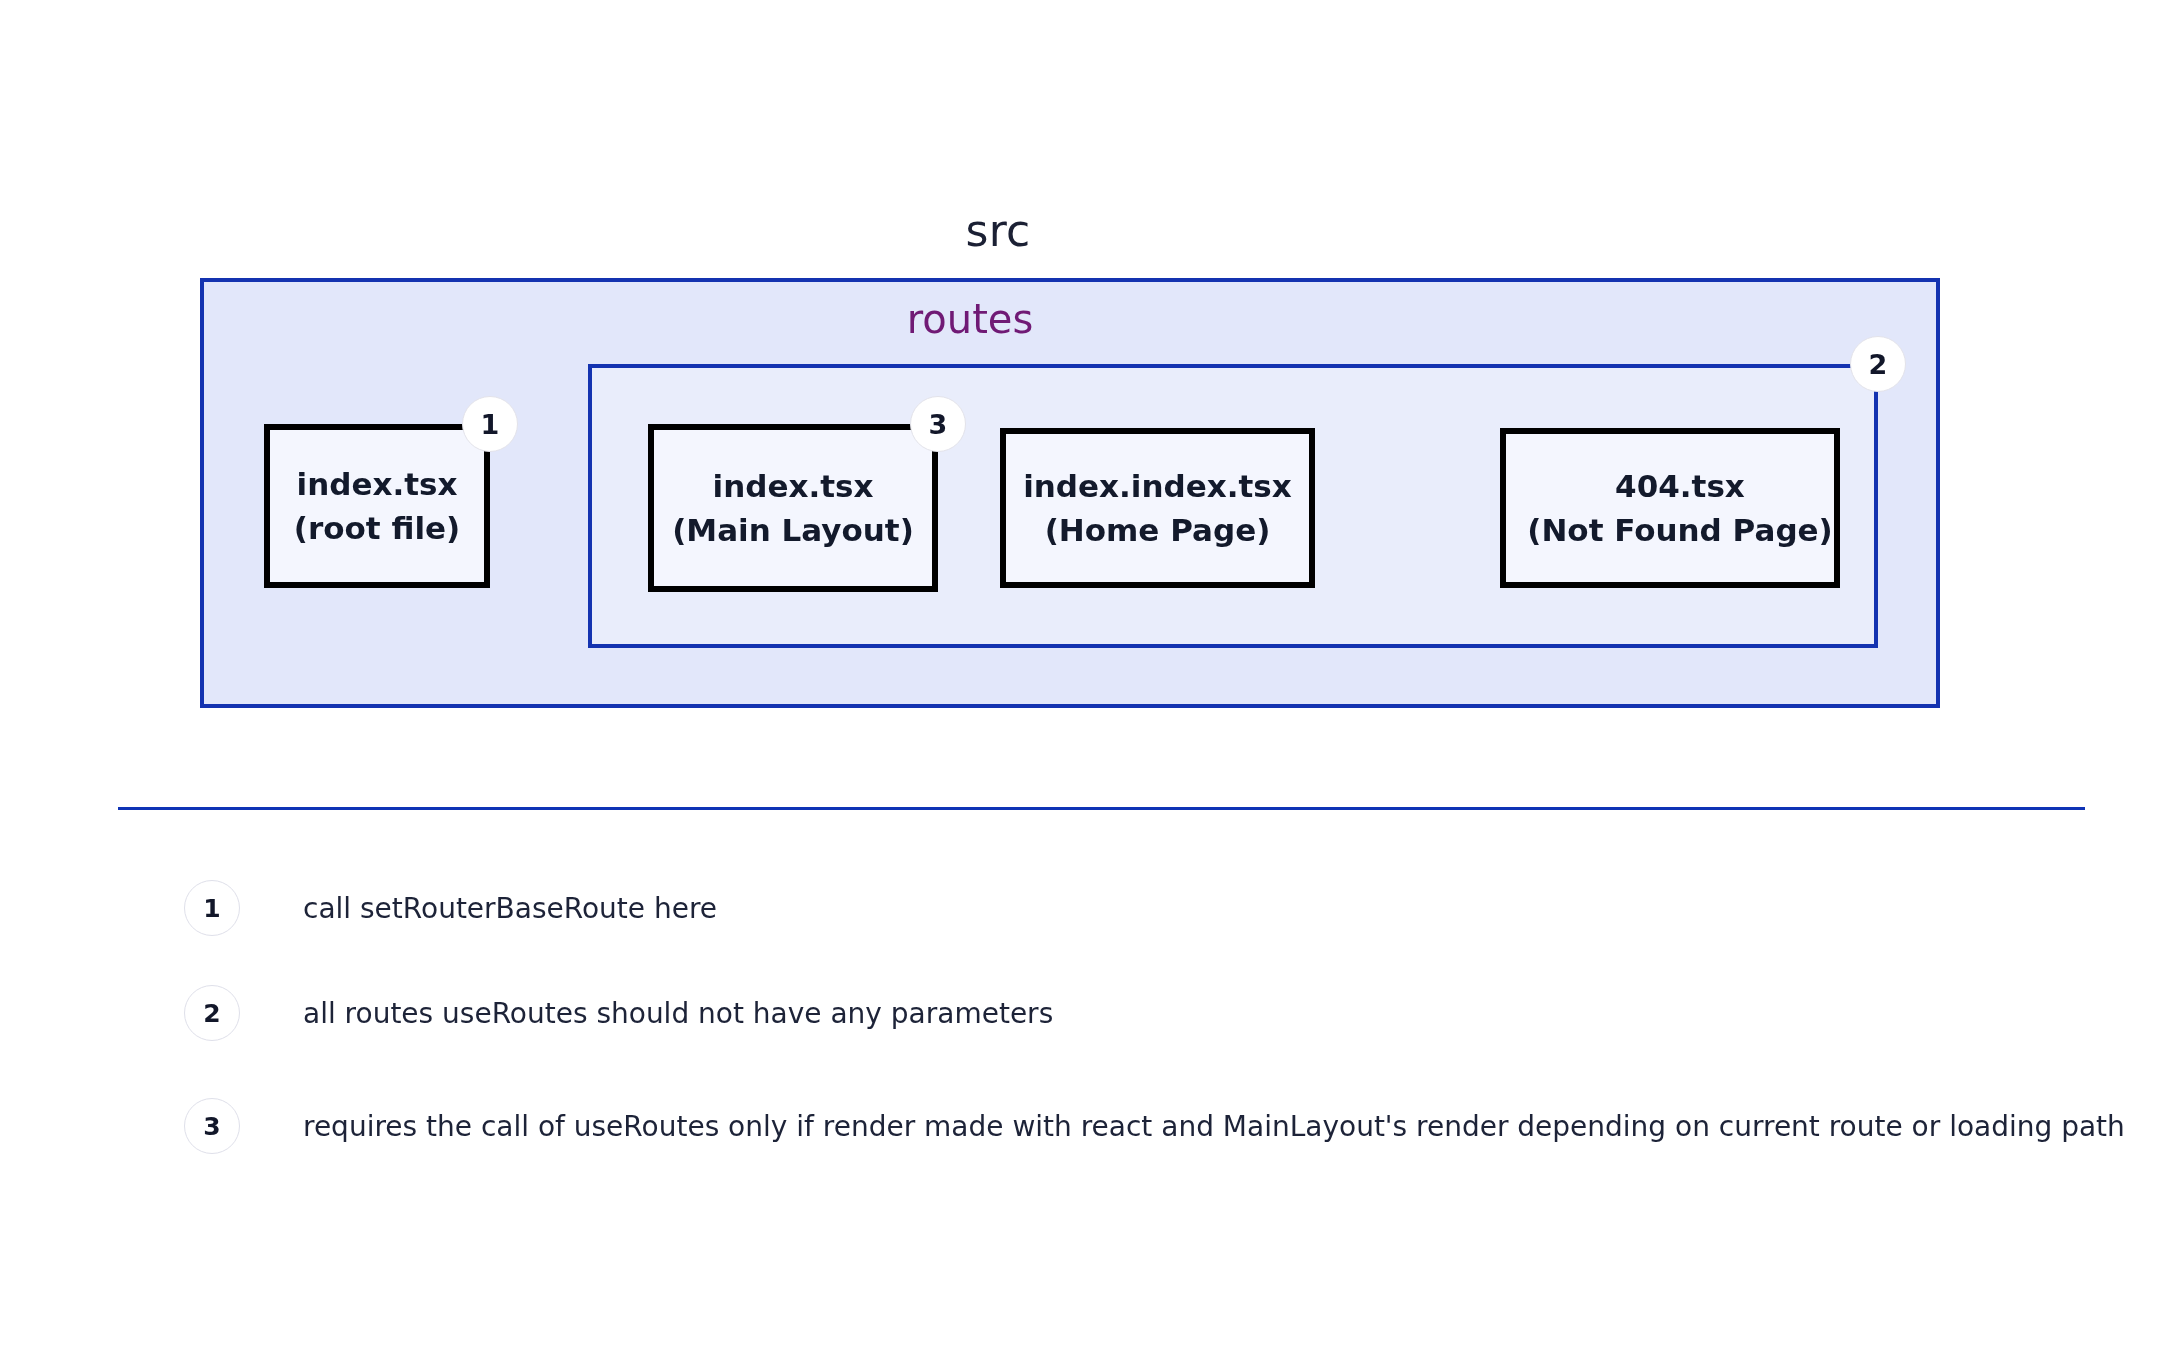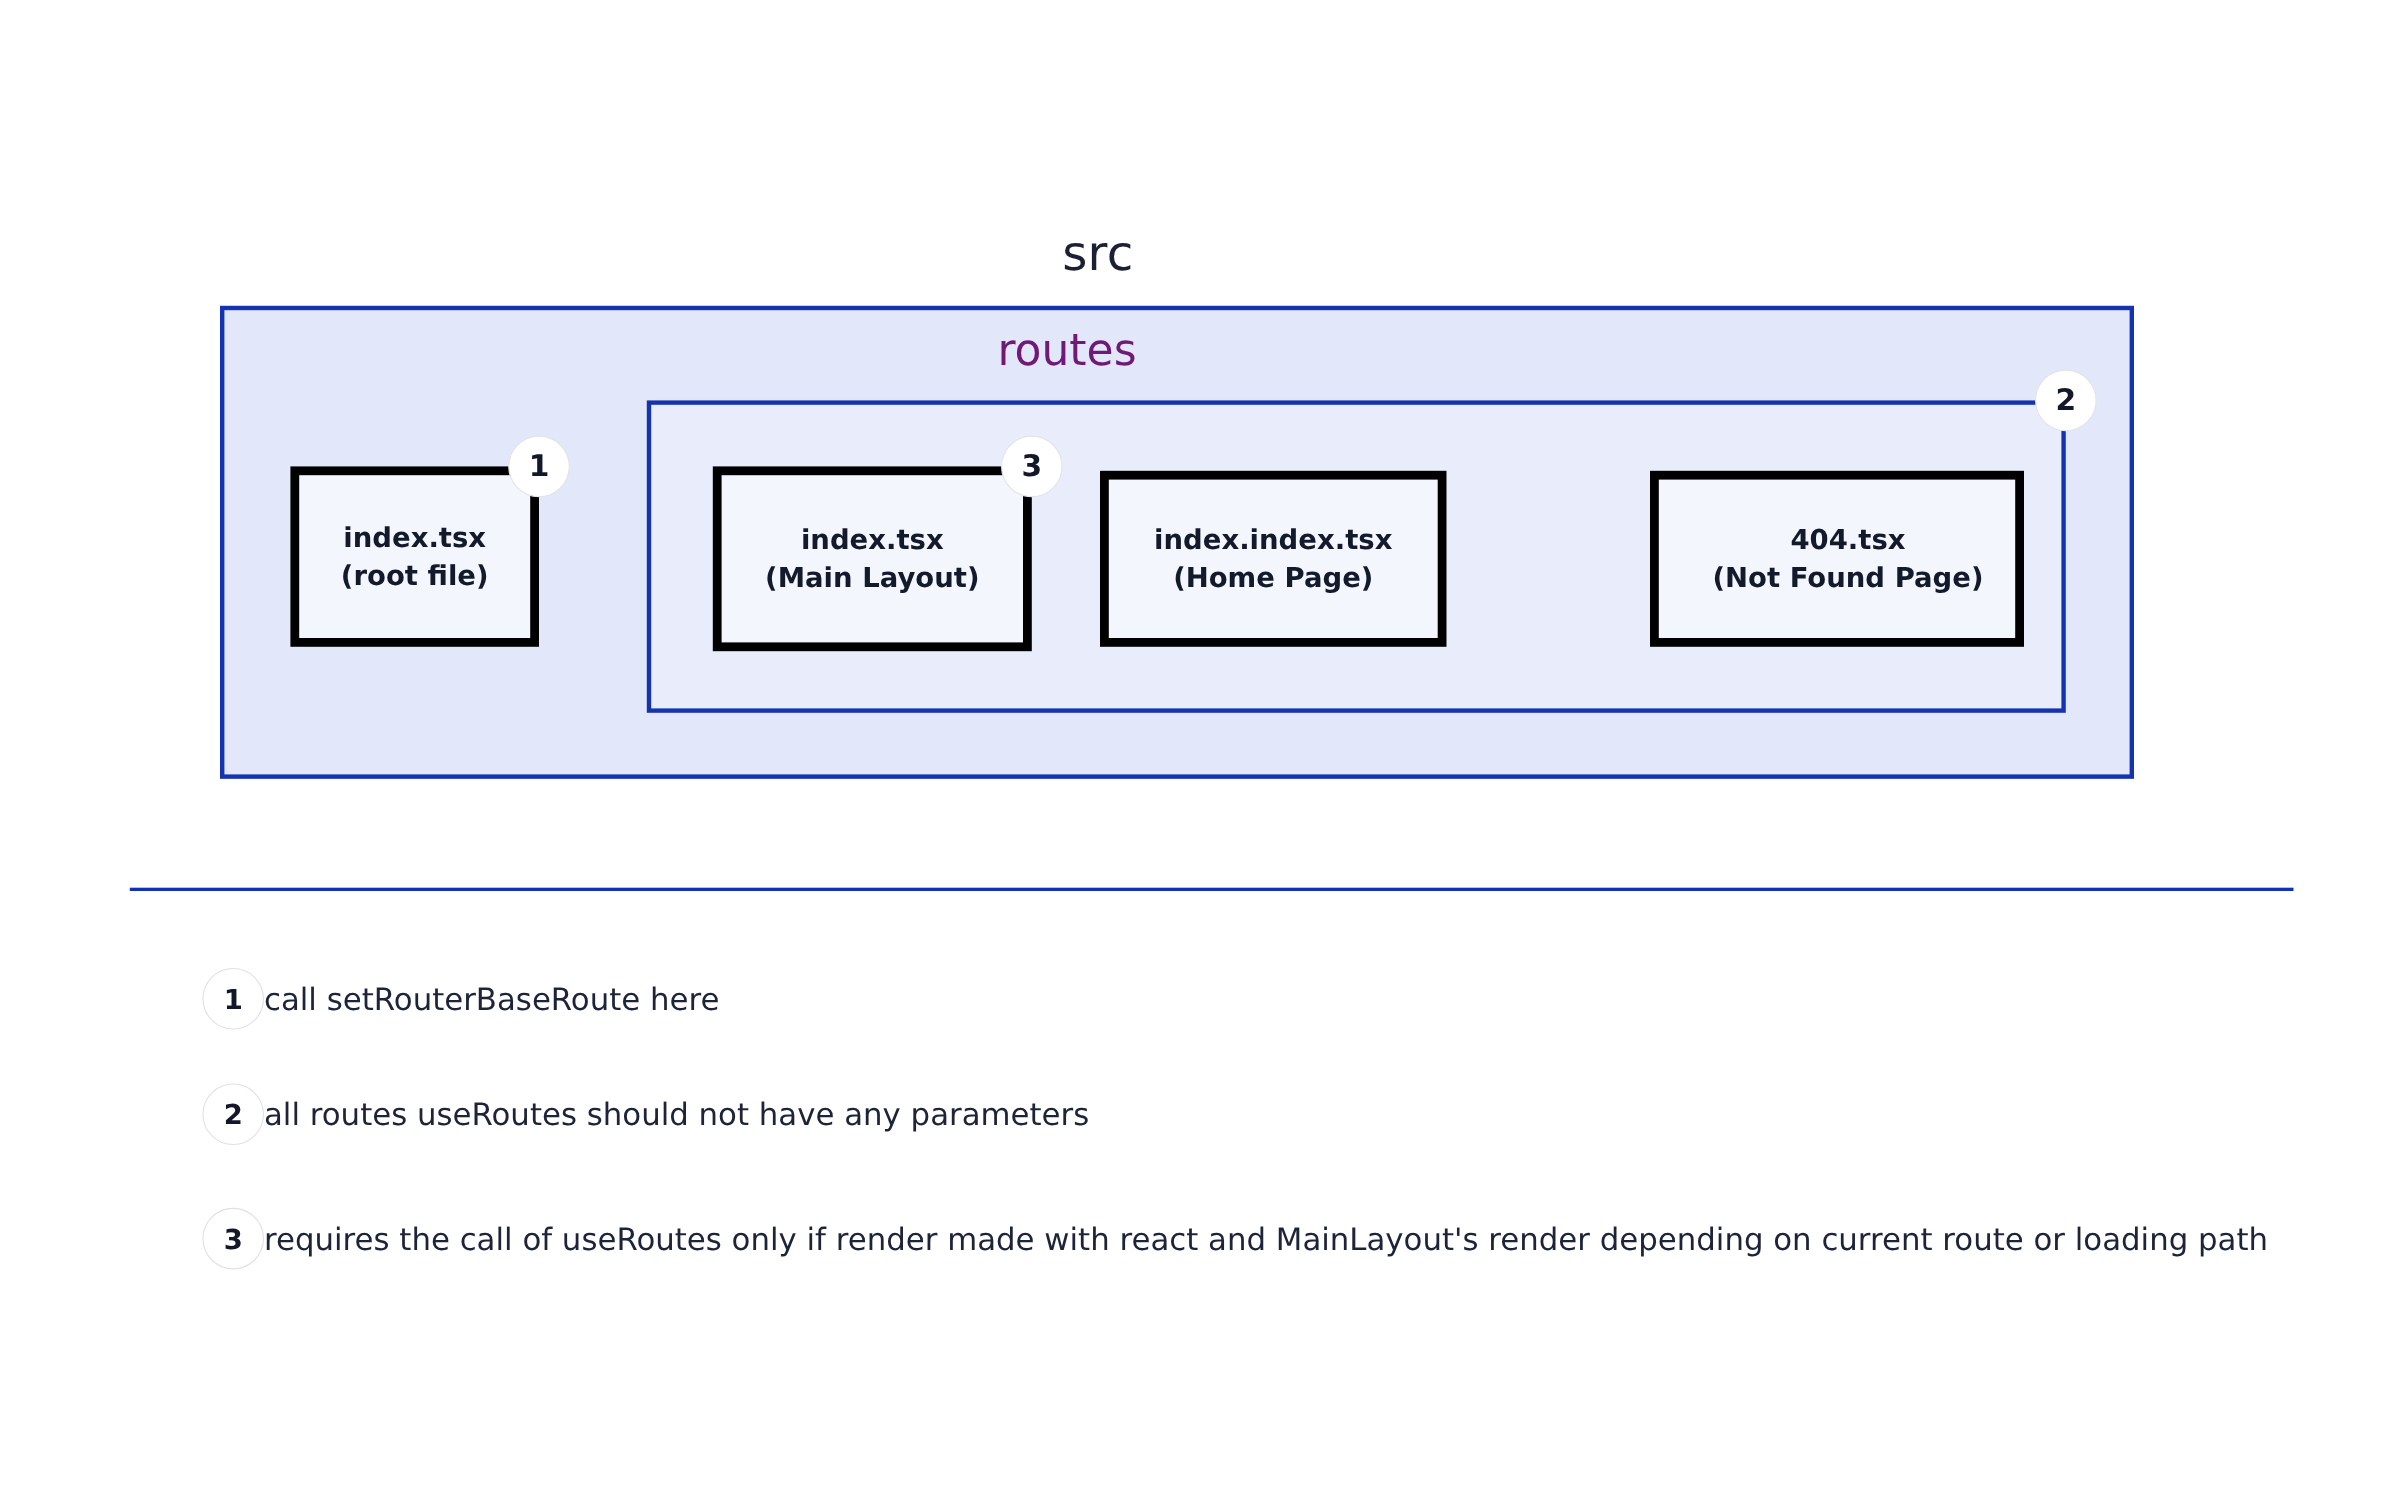--- a/index.html
+++ b/index.html
@@ -64,29 +64,29 @@
     width: 1290px;
     height: 284px;
     box-sizing: border-box;
     border: 4px solid #1433b0;
     background: #e9edfb;
   }
 
   .file-box {
     position: absolute;
     box-sizing: border-box;
-    border: 8px solid #000000;
+    border: 6px solid #000000;
     background: #f4f6fe;
     display: flex;
     flex-direction: column;
     align-items: center;
     justify-content: center;
     text-align: center;
     font-weight: bold;
-    font-size: 25px;
+    font-size: 31px;
     line-height: 1.42;
     color: #131a2c;
   }
   .file-box .fb-line { display: block; white-space: nowrap; }
 
   
   .fb-root    { left: 264px;  top: 424px; width: 226px; height: 164px; }
   .fb-layout  { left: 648px;  top: 424px; width: 290px; height: 168px; }
   .fb-home    { left: 1000px; top: 428px; width: 315px; height: 160px; }
   .fb-404     { left: 1500px; top: 428px; width: 340px; height: 160px; padding-left: 20px; }
@@ -146,20 +146,21 @@
     border: 1.5px solid #dfe0ea;
     display: flex;
     align-items: center;
     justify-content: center;
     font-size: 25px;
     font-weight: bold;
     color: #12172a;
     box-sizing: border-box;
   }
   .legend-text {
+    margin-left: 63px;
     font-size: 28px;
     line-height: 1.42;
     color: #1d2338;
     padding-top: 9px;
     white-space: nowrap;
   }
   .legend-text .lt-line { display: block; }
 </style>
 </head>
 <body>

